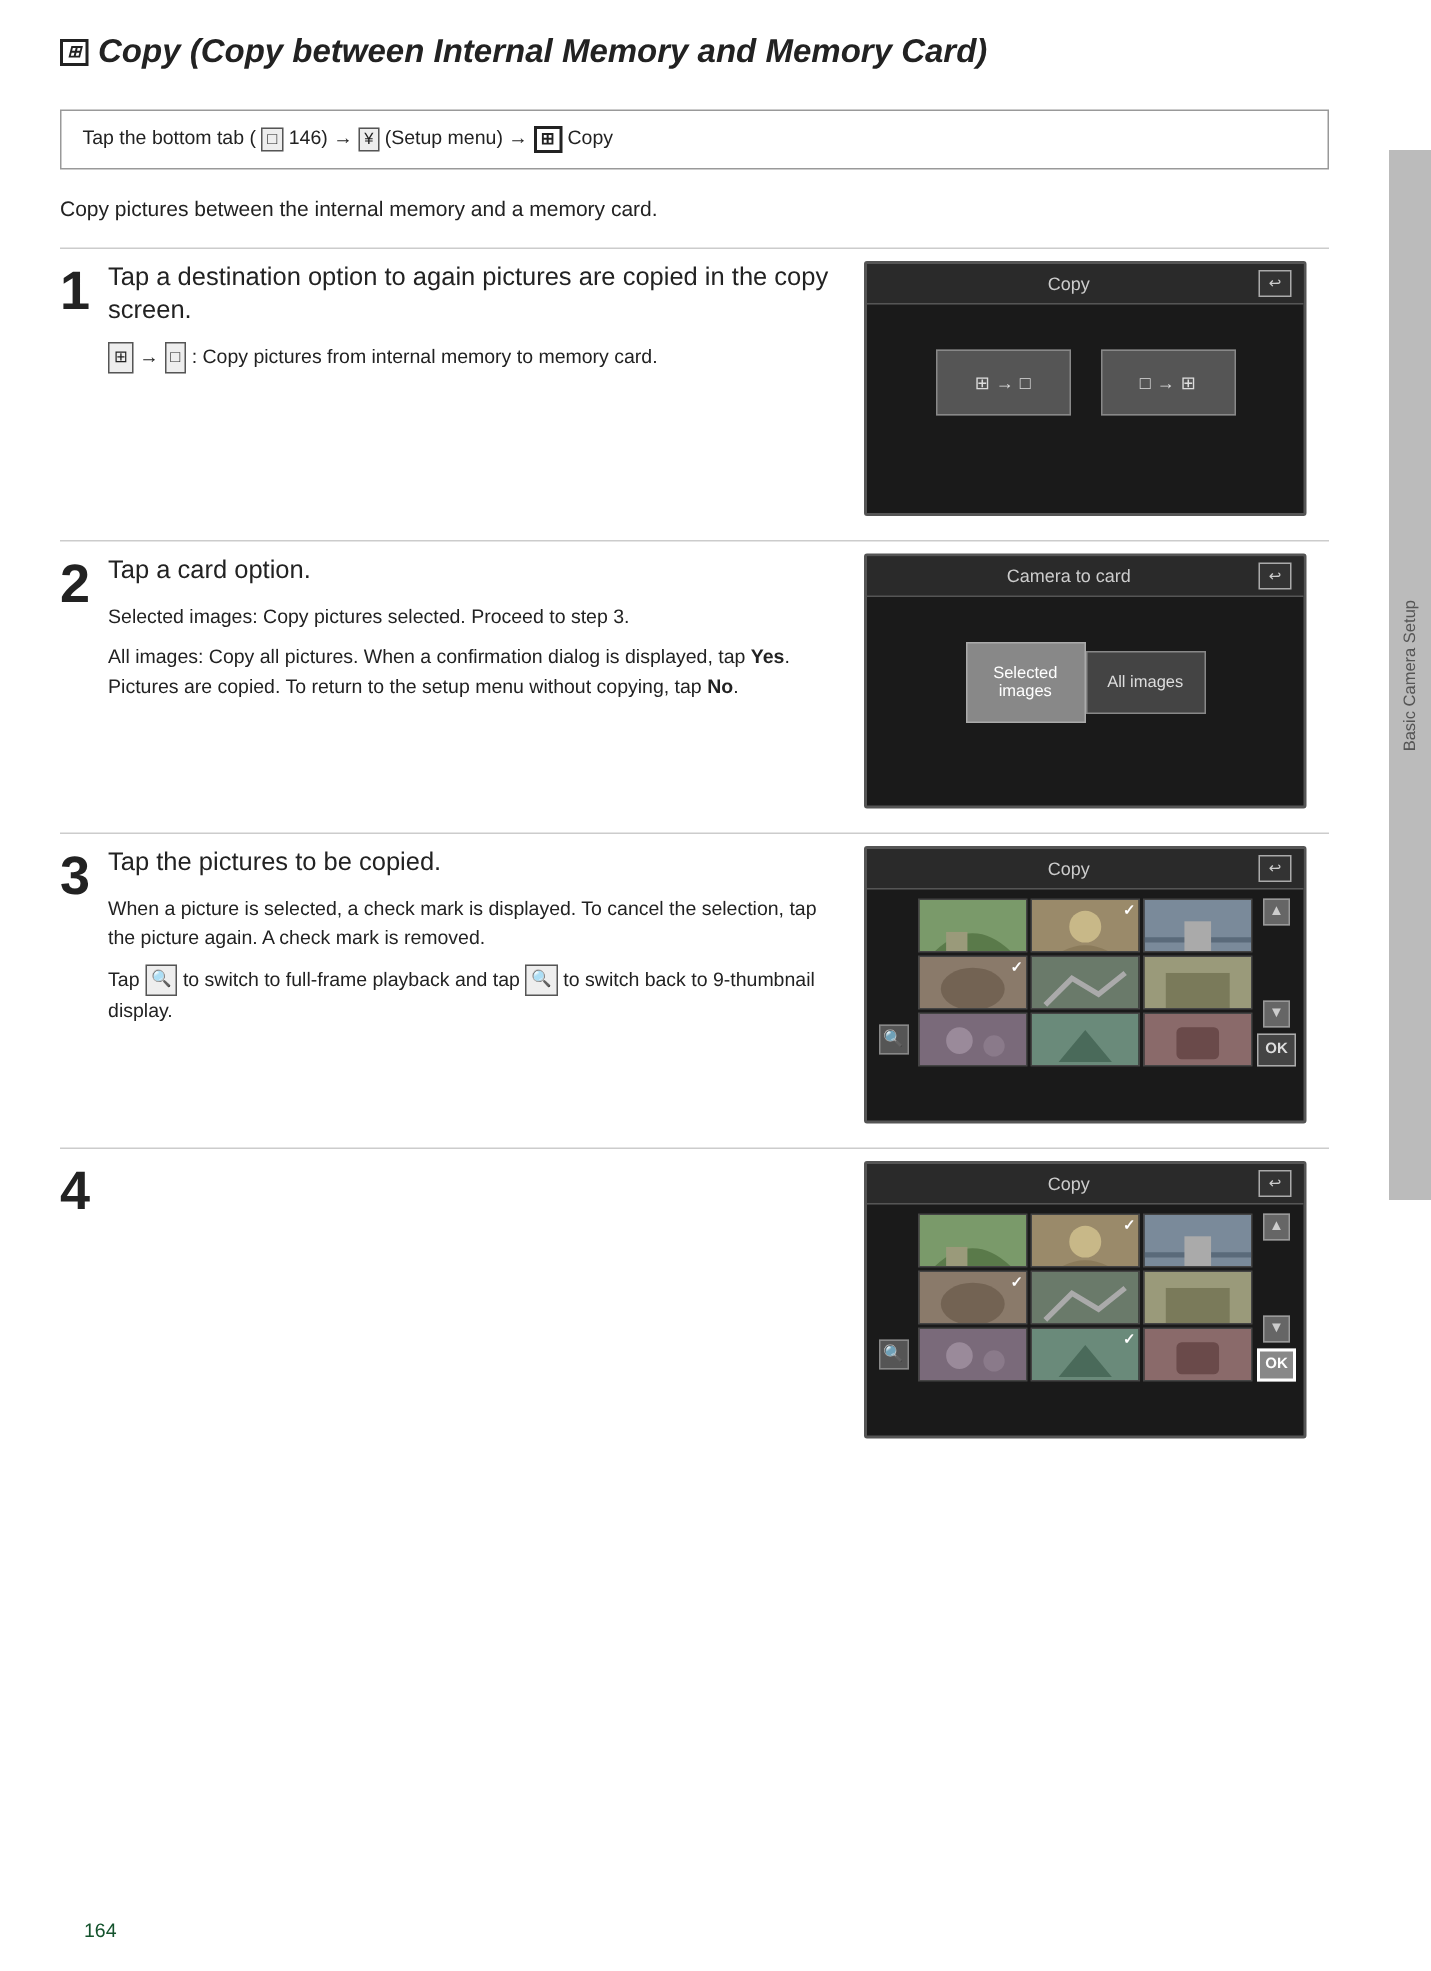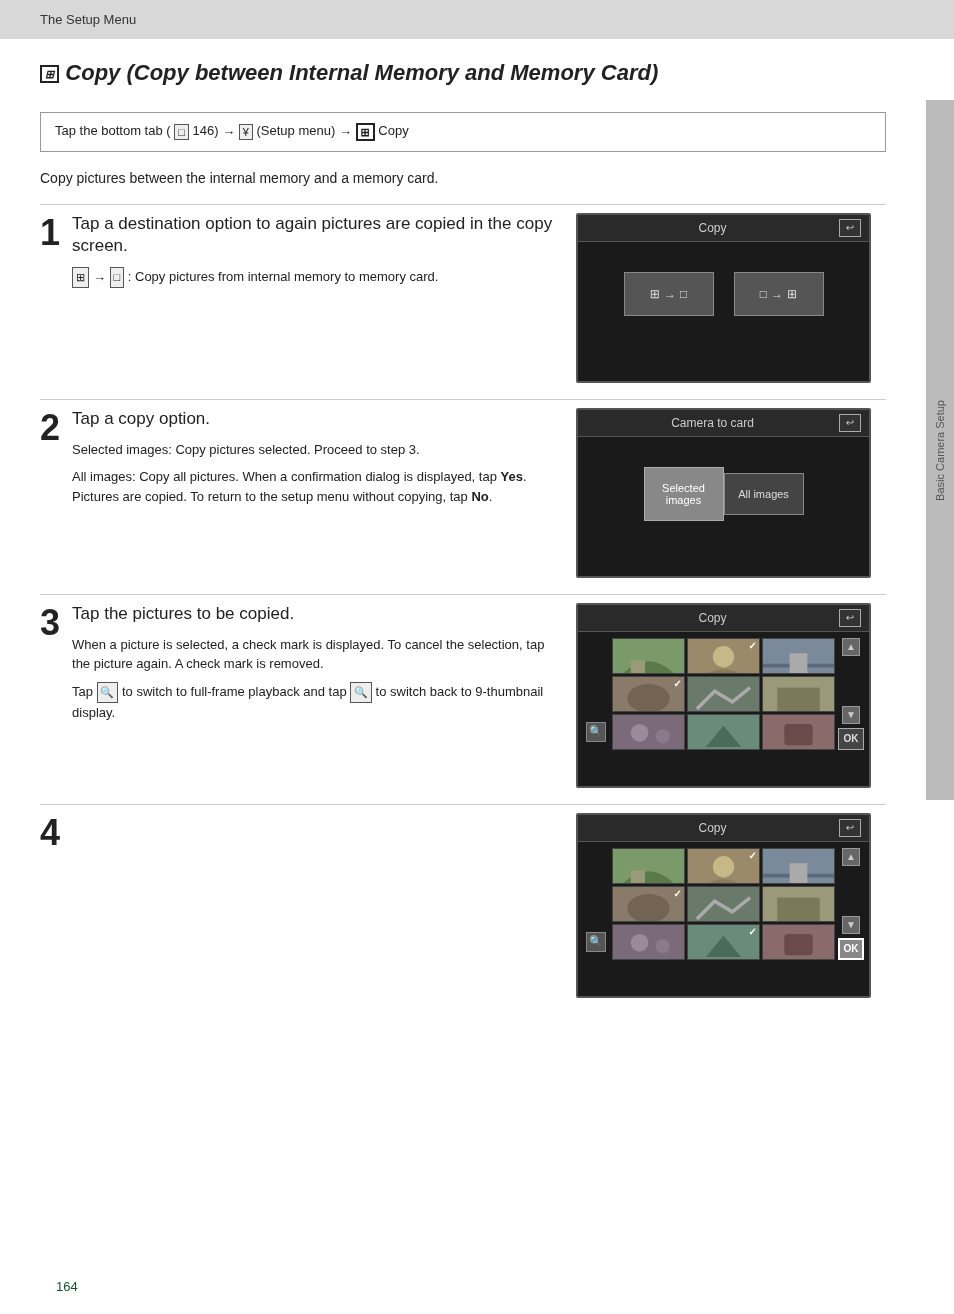--- a/index.html
+++ b/index.html
@@ -366,23 +366,20 @@
       line-height: 1.1;
       position: relative;
     }
 
   </style>
 </head>
 <body>
 
 <div class="page">
 
-  <div class="top-bar">
-    <span>The Setup Menu</span>
-  </div>
 
   <div class="sidebar">
     <span class="sidebar-label">Basic Camera Setup</span>
   </div>
 
   <div class="main-content">
 
     <h1 class="page-title">
       <span class="copy-icon-box">⊞</span>
       <span>Copy (Copy between Internal Memory and Memory Card)</span>
@@ -437,21 +434,21 @@
             </div>
           </div>
         </div>
       </div>
     </div>
 
     <div class="step-container">
       <div class="step-left">
         <div class="step-number">2</div>
         <div class="step-title-wrapper">
-          <h2 class="step-title">Tap a copy option.</h2>
+          <h2 class="step-title">Tap a card option.</h2>
           <div class="step-desc">
             <p>
               <span class="bold">Selected images</span>: Copy pictures selected. Proceed to step 3.
             </p>
             <p>
               <span class="bold">All images</span>: Copy all pictures. When a confirmation dialog is displayed, tap <strong>Yes</strong>. Pictures are copied. To return to the setup menu without copying, tap <strong>No</strong>.
             </p>
           </div>
         </div>
       </div>

